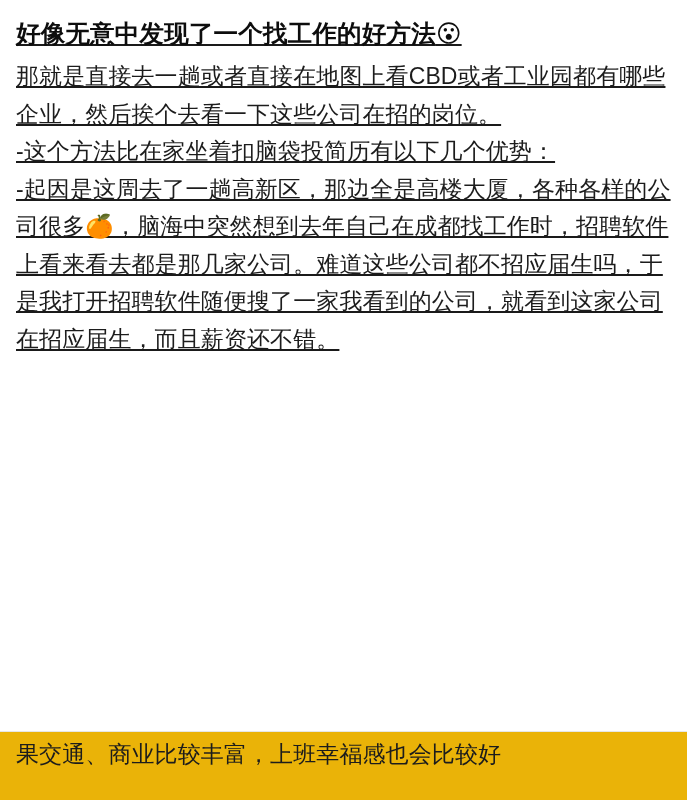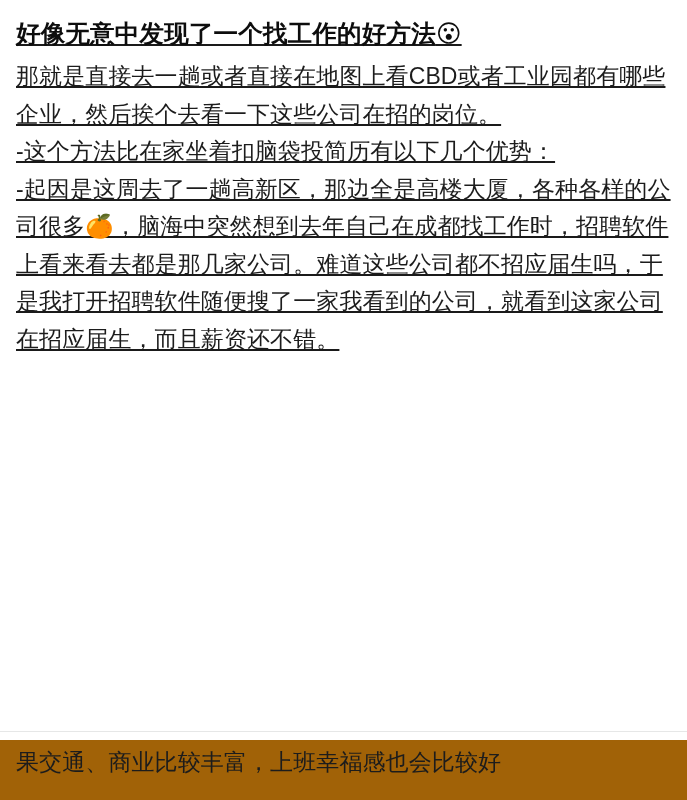--- a/index.html
+++ b/index.html
@@ -46,22 +46,22 @@
     margin: 0;
     color: #1c1c1c;
     text-align: left;
     word-break: break-all;
   }
   .bottom-bar {
     position: absolute;
     left: 0;
     bottom: 0;
     width: 687px;
-    height: 60px;
-    background: #a16207;
+    height: 68px;
+    background: #eab308;
     box-sizing: border-box;
   }
   .bottom-bar .para {
     padding: 4px 16px 0 16px;
   }
   .fade-line {
     position: absolute;
     left: 0;
     bottom: 68px;
     width: 687px;

